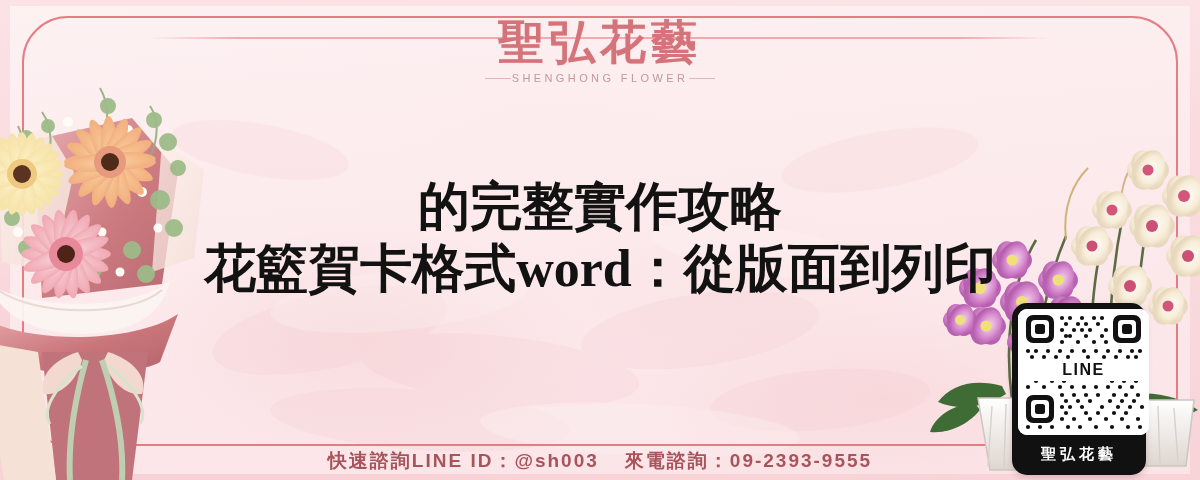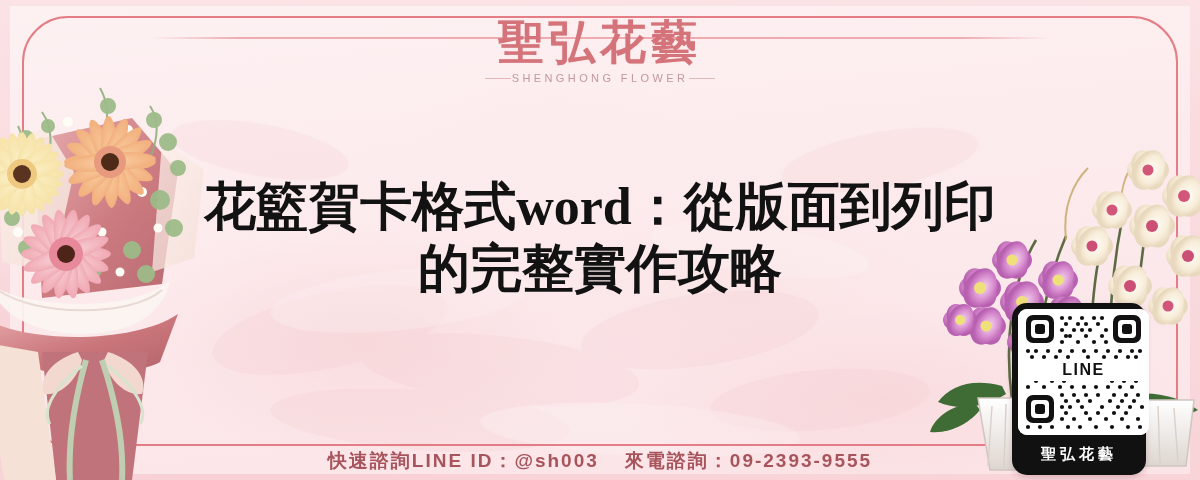--- a/index.html
+++ b/index.html
@@ -534,22 +534,22 @@
   <div class="logo">
     <div class="logo-cn">聖弘花藝</div>
     <div class="logo-sub-row">
       <span class="logo-dash"></span>
       <span class="logo-en">SHENGHONG FLOWER</span>
       <span class="logo-dash"></span>
     </div>
   </div>
 
   <div class="headline">
+    <div class="headline-line">的完整實作攻略</div>
     <div class="headline-line">花籃賀卡格式word：從版面到列印</div>
-    <div class="headline-line">的完整實作攻略</div>
   </div>
 
   <div class="contact">
     <span class="contact-item">快速諮詢LINE ID：@sh003</span>
     <span class="contact-item">來電諮詢：09-2393-9555</span>
   </div>
 
   <div class="qr-badge">
     <div class="qr-white">
       <svg class="qr-canvas" width="131" height="126" viewBox="0 0 131 126">

